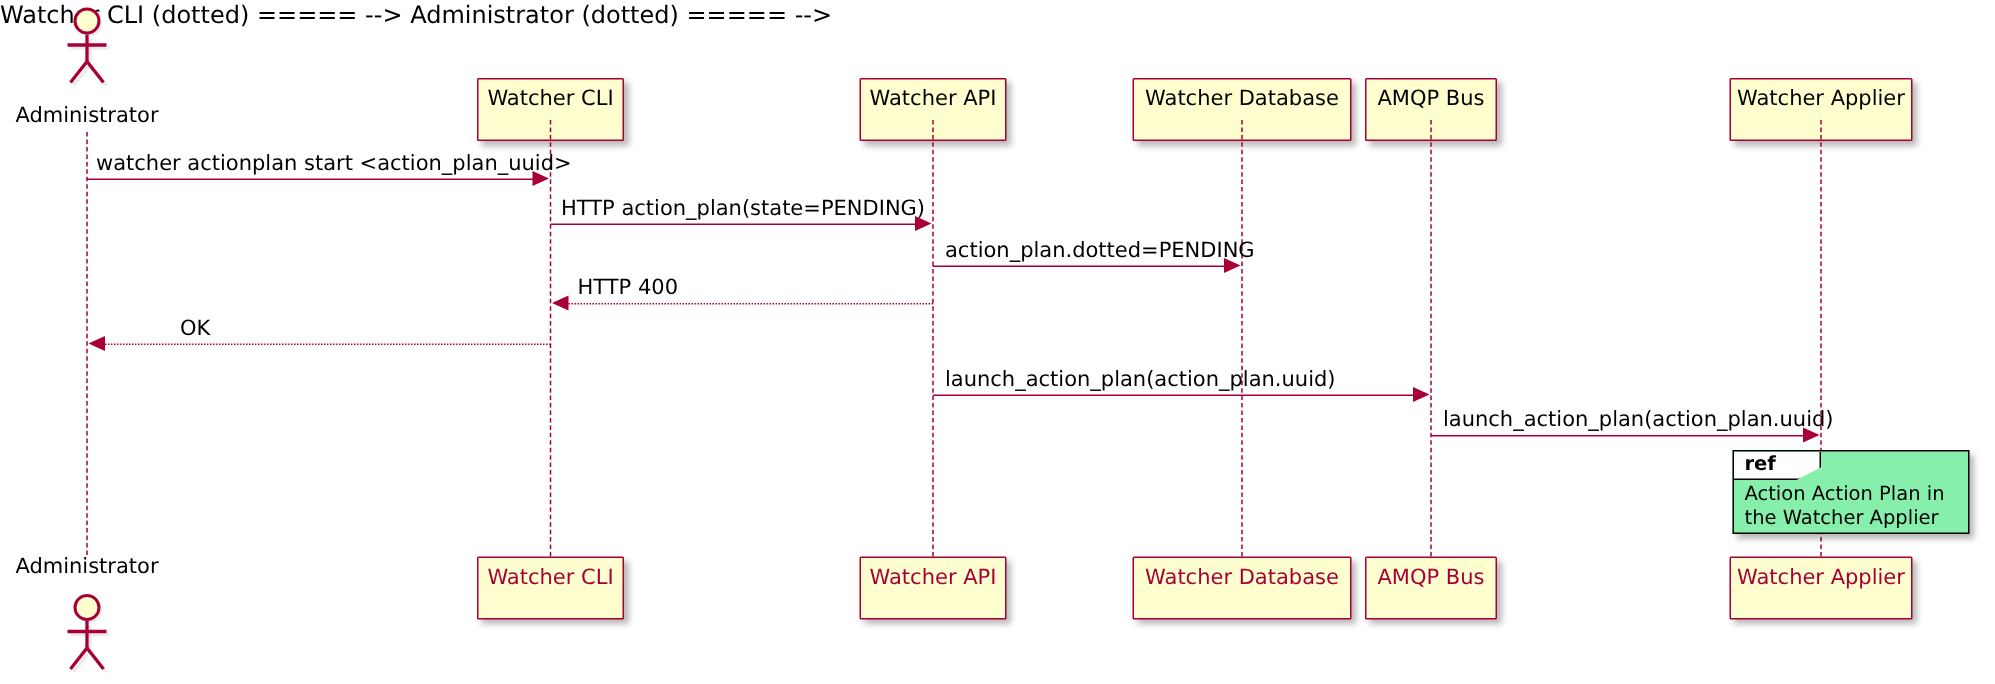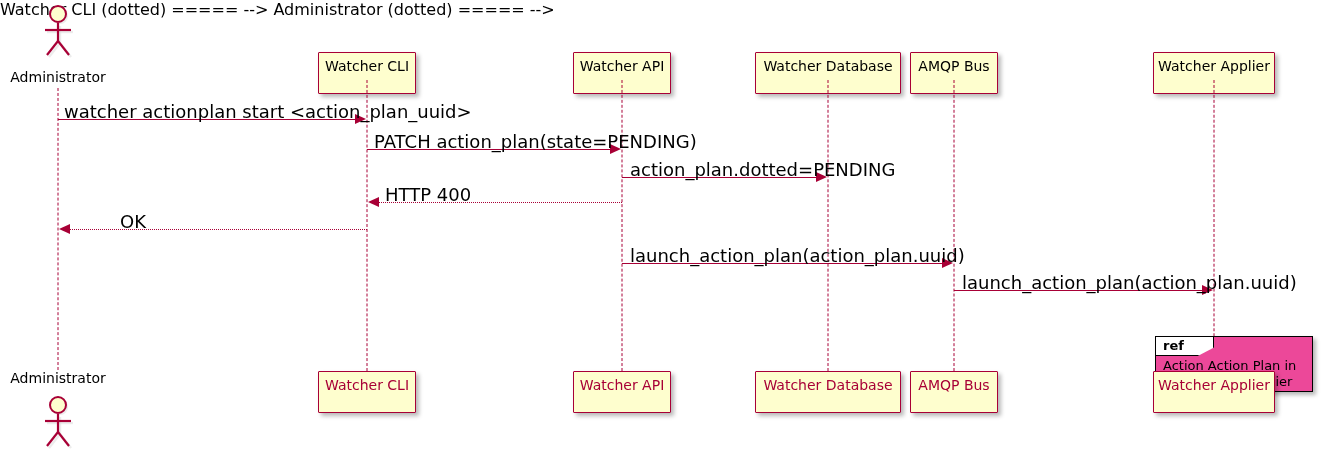--- a/index.html
+++ b/index.html
@@ -75,33 +75,32 @@
     border-bottom: 5px solid transparent;
     border-left: 11px solid #A80036;
   }
   .arrowhead.left {
     border-top: 5px solid transparent;
     border-bottom: 5px solid transparent;
     border-right: 11px solid #A80036;
   }
   .msg-label {
     position: absolute;
-    font-size: 18px;
+    font-size: 14px;
     color: #000000;
     white-space: nowrap;
   }
 
   
   .ref-box {
     position: absolute;
     box-sizing: border-box;
-    background: #ec4899;
+    background: #86efac;
     border: 1.5px solid #000000;
     box-shadow: 3px 3px 4px rgba(0,0,0,0.28);
-    margin-top: 36px;
   }
   .ref-tab {
     position: absolute;
     left: 0; top: 0;
     box-sizing: border-box;
     height: 19px;
     background: #FFFFFF;
     border-right: 1.5px solid #000000;
     border-bottom: 1.5px solid #000000;
     padding: 0 8px 0 7px;
@@ -161,21 +160,21 @@
   <div class="lifeline" style="left:1214px; top:80px; height:291px;"></div>
 
   
   <div class="msg-line" style="left:58px; top:119px; width:298px;"></div>
   <div class="arrowhead right" style="left:355px; top:114px;"></div>
   <div class="msg-label" style="left:64px; top:101px;">watcher actionplan start &lt;action_plan_uuid&gt;</div>
 
   
   <div class="msg-line" style="left:367px; top:149px; width:244px;"></div>
   <div class="arrowhead right" style="left:610px; top:144px;"></div>
-  <div class="msg-label" style="left:374px; top:131px;">PATCH action_plan(state=PENDING)</div>
+  <div class="msg-label" style="left:374px; top:131px;">HTTP action_plan(state=PENDING)</div>
 
   
   <div class="msg-line" style="left:622px; top:177px; width:195px;"></div>
   <div class="arrowhead right" style="left:816px; top:172px;"></div>
   <div class="msg-label" style="left:630px; top:159px;">action_plan.dotted=PENDING</div>
 
    Watcher CLI (dotted) ===== --&gt;
   <div class="msg-line dotted" style="left:379px; top:202px; width:243px;"></div>
   <div class="arrowhead left" style="left:368px; top:197px;"></div>
   <div class="msg-label" style="left:385px; top:184px;">HTTP 400</div>

